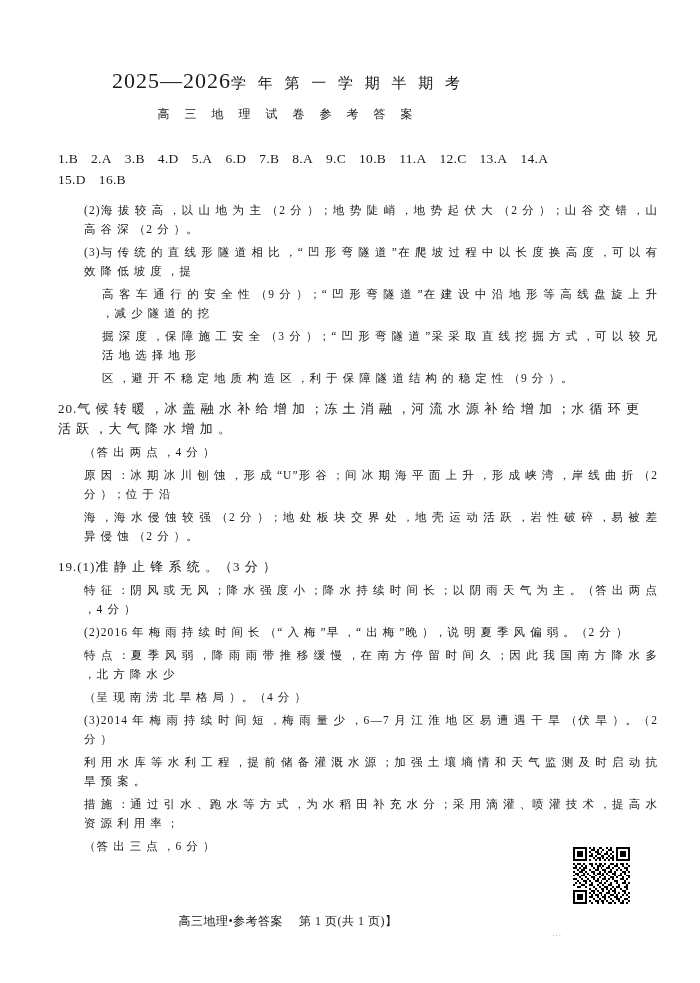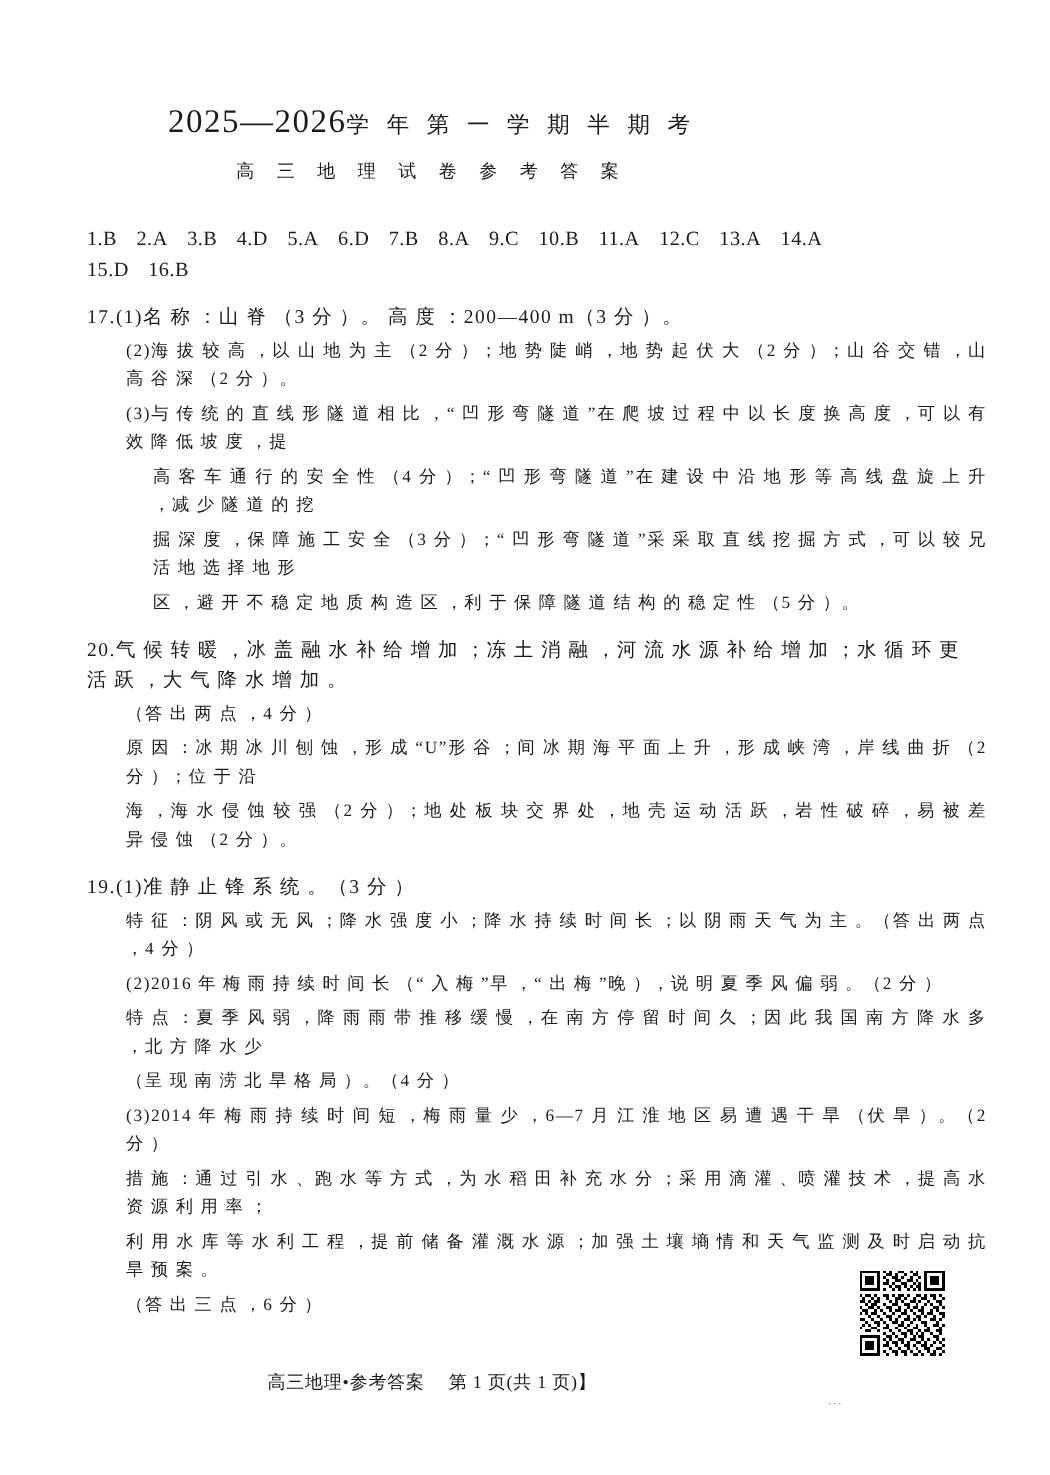--- a/index.html
+++ b/index.html
@@ -111,42 +111,41 @@
   <div id="doc-title-1" class="title-line">
     <span class="yr">2025—2026</span><span class="sp">学 年 第 一 学 期 半 期 考</span>
   </div>
 
   <div id="doc-title-2" class="title-line">高 三 地 理 试 卷 参 考 答 案</div>
 
   <div class="body-area">
     <div class="objective"><span class="ans">1.B</span><span class="ans">2.A</span><span class="ans">3.B</span><span class="ans">4.D</span><span class="ans">5.A</span><span class="ans">6.D</span><span class="ans">7.B</span><span class="ans">8.A</span><span class="ans">9.C</span><span class="ans">10.B</span><span class="ans">11.A</span><span class="ans">12.C</span><span class="ans">13.A</span><span class="ans">14.A</span><br><span class="ans">15.D</span><span class="ans">16.B</span></div>
     <div id="subjective">
         <div class="q-block">
-          <div class="q-head" style="padding-left: 0px; letter-spacing: 1px;"><span>17.</span><span>(1)名 称 ：山 脊 （3 分 ）。          高 度 ：200—400 m（3 分 ）。</span></div>
           <div class="para indent2" style="padding-left: 26px;">(2)海 拔 较 高 ，以 山 地 为 主 （2 分 ）；地 势 陡 峭 ，地 势 起 伏 大 （2 分 ）；山 谷 交 错 ，山 高 谷 深 （2 分 ）。</div>
           <div class="para indent2" style="padding-left: 26px;">(3)与 传 统 的 直 线 形 隧 道 相 比 ，“ 凹 形 弯 隧 道 ”在 爬 坡 过 程 中 以 长 度 换 高 度 ，可 以 有 效 降 低 坡 度 ，提</div>
-          <div class="para indent3" style="padding-left: 44px;">高 客 车 通 行 的 安 全 性 （4 分 ）；“ 凹 形 弯 隧 道 ”在 建 设 中 沿 地 形 等 高 线 盘 旋 上 升 ，减 少 隧 道 的 挖</div>
+          <div class="para indent3" style="padding-left: 44px;">高 客 车 通 行 的 安 全 性 （9 分 ）；“ 凹 形 弯 隧 道 ”在 建 设 中 沿 地 形 等 高 线 盘 旋 上 升 ，减 少 隧 道 的 挖</div>
           <div class="para indent3" style="padding-left: 44px;">掘 深 度 ，保 障 施 工 安 全 （3 分 ）；“ 凹 形 弯 隧 道 ”采 采 取 直 线 挖 掘 方 式 ，可 以 较 兄 活 地 选 择 地 形</div>
-          <div class="para indent3" style="padding-left: 44px;">区 ，避 开 不 稳 定 地 质 构 造 区 ，利 于 保 障 隧 道 结 构 的 稳 定 性 （5 分 ）。</div>
+          <div class="para indent3" style="padding-left: 44px;">区 ，避 开 不 稳 定 地 质 构 造 区 ，利 于 保 障 隧 道 结 构 的 稳 定 性 （9 分 ）。</div>
         </div>
         <div class="q-block">
           <div class="q-head" style="padding-left: 0px; letter-spacing: 1px;"><span>20.</span><span>气 候 转 暖 ，冰 盖 融 水 补 给 增 加 ；冻 土 消 融 ，河 流 水 源 补 给 增 加 ；水 循 环 更 活 跃 ，大 气 降 水 增 加 。</span></div>
           <div class="para indent2" style="padding-left: 26px;">（答 出 两 点 ，4 分 ）</div>
           <div class="para indent2" style="padding-left: 26px;">原 因 ：冰 期 冰 川 刨 蚀 ，形 成 “U”形 谷 ；间 冰 期 海 平 面 上 升 ，形 成 峡 湾 ，岸 线 曲 折 （2 分 ）；位 于 沿</div>
           <div class="para indent2" style="padding-left: 26px;">海 ，海 水 侵 蚀 较 强 （2 分 ）；地 处 板 块 交 界 处 ，地 壳 运 动 活 跃 ，岩 性 破 碎 ，易 被 差 异 侵 蚀 （2 分 ）。</div>
         </div>
         <div class="q-block">
           <div class="q-head" style="padding-left: 0px; letter-spacing: 1px;"><span>19.</span><span>(1)准 静 止 锋 系 统 。（3 分 ）</span></div>
           <div class="para indent2" style="padding-left: 26px;">特 征 ：阴 风 或 无 风 ；降 水 强 度 小 ；降 水 持 续 时 间 长 ；以 阴 雨 天 气 为 主 。（答 出 两 点 ，4 分 ）</div>
           <div class="para indent1" style="padding-left: 26px;">(2)2016 年 梅 雨 持 续 时 间 长 （“ 入 梅 ”早 ，“ 出 梅 ”晚 ），说 明 夏 季 风 偏 弱 。（2 分 ）</div>
           <div class="para indent2" style="padding-left: 26px;">特 点 ：夏 季 风 弱 ，降 雨 雨 带 推 移 缓 慢 ，在 南 方 停 留 时 间 久 ；因 此 我 国 南 方 降 水 多 ，北 方 降 水 少</div>
           <div class="para indent2" style="padding-left: 26px;">（呈 现 南 涝 北 旱 格 局 ）。（4 分 ）</div>
           <div class="para indent1" style="padding-left: 26px;">(3)2014 年 梅 雨 持 续 时 间 短 ，梅 雨 量 少 ，6—7 月 江 淮 地 区 易 遭 遇 干 旱 （伏 旱 ）。（2 分 ）</div>
+          <div class="para indent2" style="padding-left: 26px;">利 用 水 库 等 水 利 工 程 ，提 前 储 备 灌 溉 水 源 ；加 强 土 壤 墒 情 和 天 气 监 测 及 时 启 动 抗 旱 预 案 。</div>
           <div class="para indent2" style="padding-left: 26px;">措 施 ：通 过 引 水 、跑 水 等 方 式 ，为 水 稻 田 补 充 水 分 ；采 用 滴 灌 、喷 灌 技 术 ，提 高 水 资 源 利 用 率 ；</div>
-          <div class="para indent2" style="padding-left: 26px;">利 用 水 库 等 水 利 工 程 ，提 前 储 备 灌 溉 水 源 ；加 强 土 壤 墒 情 和 天 气 监 测 及 时 启 动 抗 旱 预 案 。</div>
           <div class="para indent2" style="padding-left: 26px;">（答 出 三 点 ，6 分 ）</div>
         </div>
       </div>
   </div>
 
   <div class="qr">
     <svg width="57" height="57" viewBox="0 0 29 29" shape-rendering="crispEdges">
       <rect width="29" height="29" fill="#ffffff"></rect>
       <g fill="#000000">
         <rect x="0" y="0" width="7" height="1"></rect>

